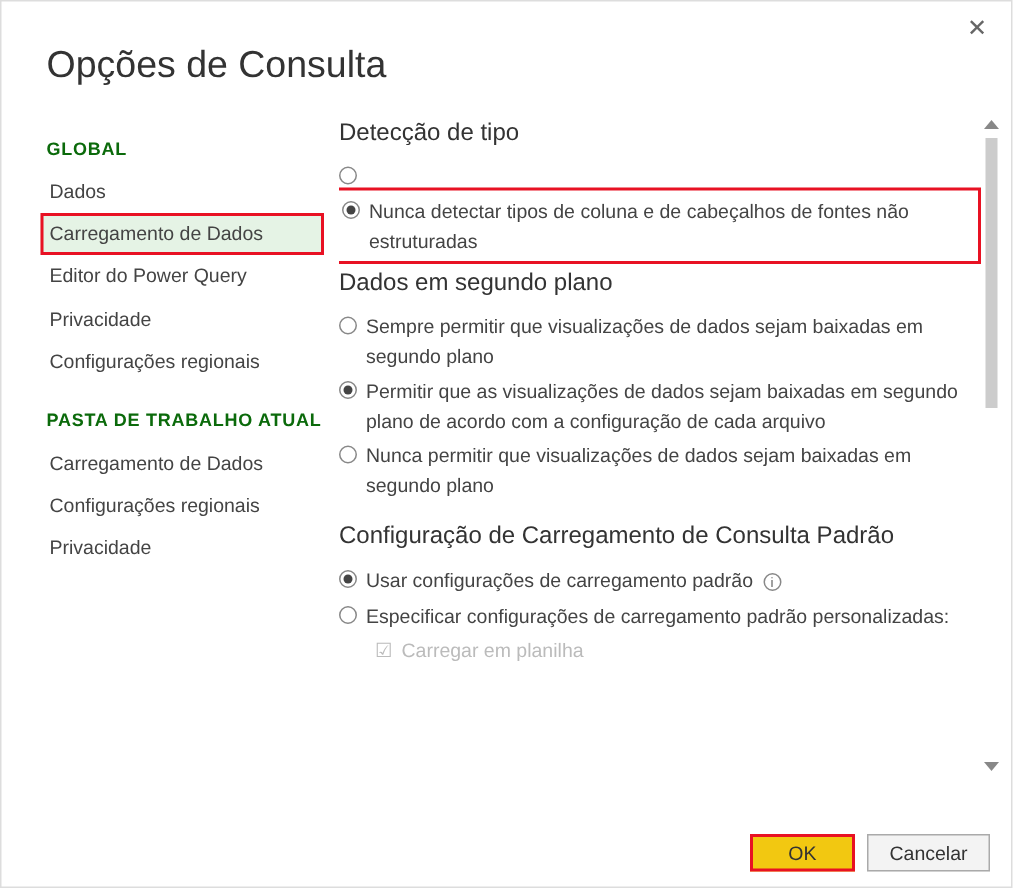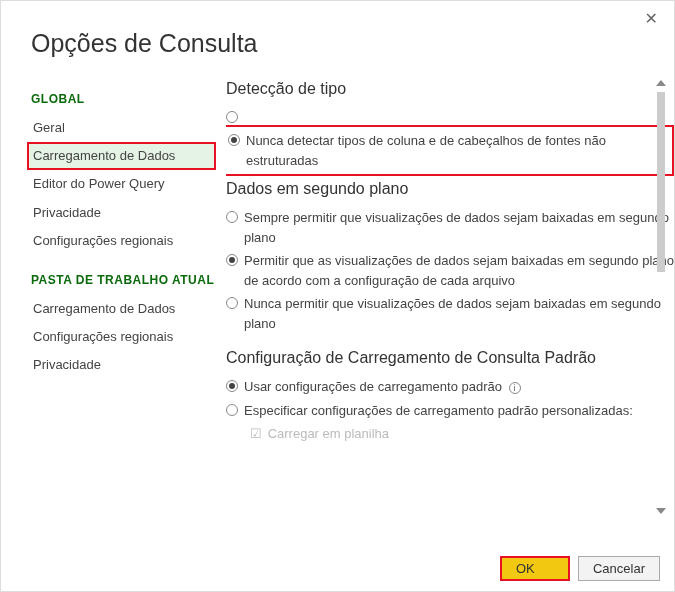--- a/index.html
+++ b/index.html
@@ -56,20 +56,21 @@
   }
   .sidebar-item.selected {
     background: #e5f3e5;
     border: 2px solid #e81123;
     padding: 3px 2px 3px 4px;
     margin-left: -4px;
   }
   .main {
     flex: 1;
     overflow-y: auto;
+    padding-right: 20px;
     position: relative;
   }
   .group-title {
     font-size: 16px;
     font-weight: 400;
     color: #333;
     margin: 4px 0 8px 0;
   }
   .radio-row {
     display: flex;
@@ -121,20 +122,21 @@
     display: flex;
     gap: 8px;
   }
   .btn {
     min-width: 70px;
     padding: 4px 14px;
     font-size: 13px;
     border: 1px solid #aaa;
     background: #f3f3f3;
     cursor: pointer;
+    text-align: center;
   }
   .btn.primary {
     background: #f2c811;
     border: 2px solid #e81123;
     padding: 3px 14px;
   }
   .fade-bottom {
     color: #bbb;
   }
   
@@ -166,21 +168,21 @@
 <body>
 
 <div class="close-x">✕</div>
 
 <div class="title">Opções de Consulta</div>
 
 <div class="content">
 
   <div class="sidebar">
     <div class="section-header">GLOBAL</div>
-    <div class="sidebar-item">Geral</div>
+    <div class="sidebar-item">Dados</div>
     <div class="sidebar-item selected">Carregamento de Dados</div>
     <div class="sidebar-item">Editor do Power Query</div>
     <div class="sidebar-item">Privacidade</div>
     <div class="sidebar-item">Configurações regionais</div>
 
     <div class="section-header" style="margin-top:18px">PASTA DE TRABALHO ATUAL</div>
     <div class="sidebar-item">Carregamento de Dados</div>
     <div class="sidebar-item">Configurações regionais</div>
     <div class="sidebar-item">Privacidade</div>
   </div>

